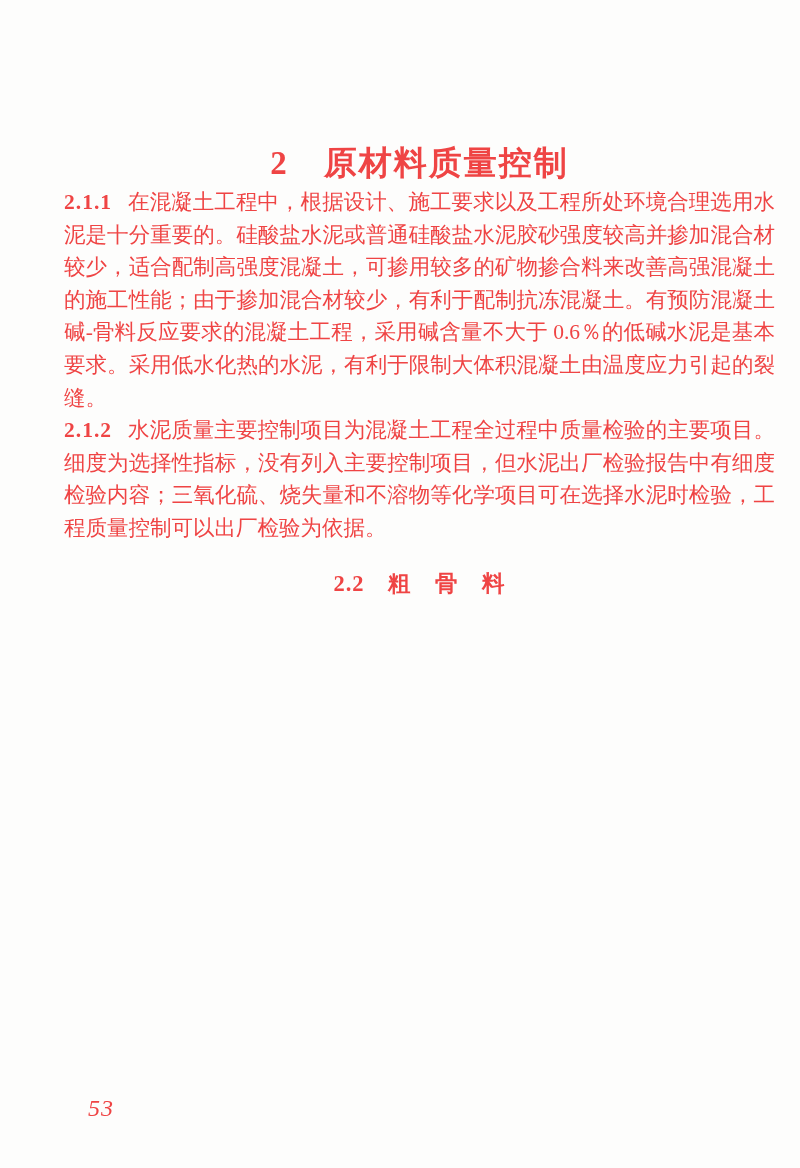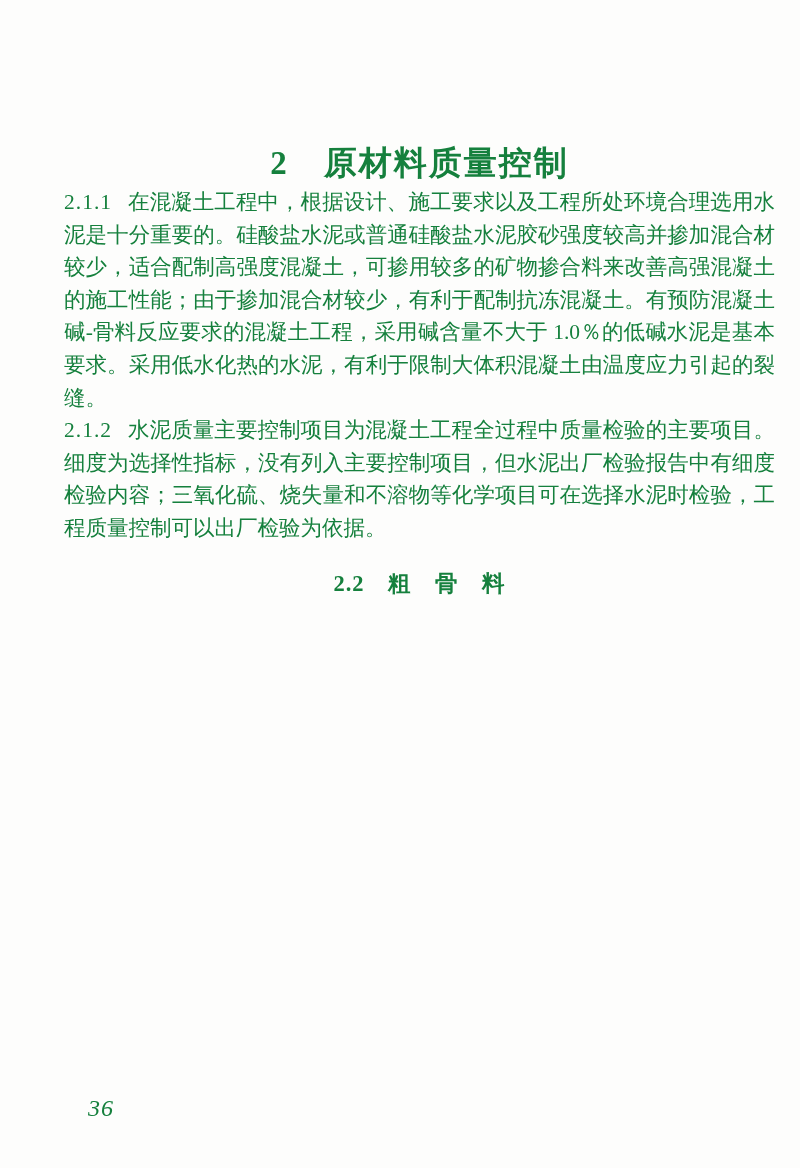--- a/index.html
+++ b/index.html
@@ -6,21 +6,21 @@
     margin: 0;
     padding: 0;
     background: #e9e9e9;
   }
   .page {
     position: relative;
     width: 800px;
     height: 1168px;
     margin: 0 auto;
     background: #fdfdfc;
-    color: #15803d;
+    color: #ef4444;
     font-family: "Liberation Serif", "DejaVu Serif", serif;
     box-sizing: border-box;
     padding: 140px 25px 0 64px;
     overflow: hidden;
   }
   .chapter-title {
     margin: 0;
     text-align: center;
     font-size: 33px;
     font-weight: bold;
@@ -40,44 +40,44 @@
     margin-bottom: 20px;
   }
   .para {
     margin: 0;
     font-size: 21.5px;
     line-height: 32.6px;
     text-align: justify;
     text-justify: inter-ideograph;
   }
   .para-label {
-    font-weight: normal;
+    font-weight: bold;
     margin-right: 16px;
     letter-spacing: 1px;
   }
   .page-number {
     position: absolute;
     left: 88px;
     bottom: 46px;
     font-size: 24px;
     font-style: italic;
     letter-spacing: 1px;
   }
 </style>
 </head>
 <body>
 
 <div class="page">
 
   <h1 class="chapter-title">2　原材料质量控制</h1>
 
 
-  <p class="para"><span class="para-label">2.1.1</span><span>在混凝土工程中，根据设计、施工要求以及工程所处环境合理选用水泥是十分重要的。硅酸盐水泥或普通硅酸盐水泥胶砂强度较高并掺加混合材较少，适合配制高强度混凝土，可掺用较多的矿物掺合料来改善高强混凝土的施工性能；由于掺加混合材较少，有利于配制抗冻混凝土。有预防混凝土碱-骨料反应要求的混凝土工程，采用碱含量不大于 1.0％的低碱水泥是基本要求。采用低水化热的水泥，有利于限制大体积混凝土由温度应力引起的裂缝。</span></p>
+  <p class="para"><span class="para-label">2.1.1</span><span>在混凝土工程中，根据设计、施工要求以及工程所处环境合理选用水泥是十分重要的。硅酸盐水泥或普通硅酸盐水泥胶砂强度较高并掺加混合材较少，适合配制高强度混凝土，可掺用较多的矿物掺合料来改善高强混凝土的施工性能；由于掺加混合材较少，有利于配制抗冻混凝土。有预防混凝土碱-骨料反应要求的混凝土工程，采用碱含量不大于 0.6％的低碱水泥是基本要求。采用低水化热的水泥，有利于限制大体积混凝土由温度应力引起的裂缝。</span></p>
 
   <p class="para"><span class="para-label">2.1.2</span><span>水泥质量主要控制项目为混凝土工程全过程中质量检验的主要项目。细度为选择性指标，没有列入主要控制项目，但水泥出厂检验报告中有细度检验内容；三氧化硫、烧失量和不溶物等化学项目可在选择水泥时检验，工程质量控制可以出厂检验为依据。</span></p>
 
 
   <h2 class="section-heading second">2.2　粗　骨　料</h2>
 
 
-  <div class="page-number">36</div>
+  <div class="page-number">53</div>
 
 </div>
 
 </body></html>

